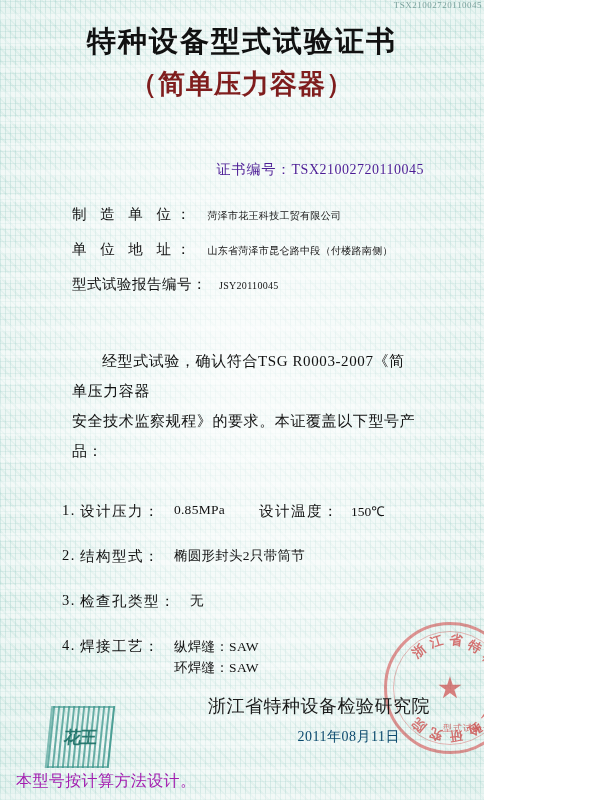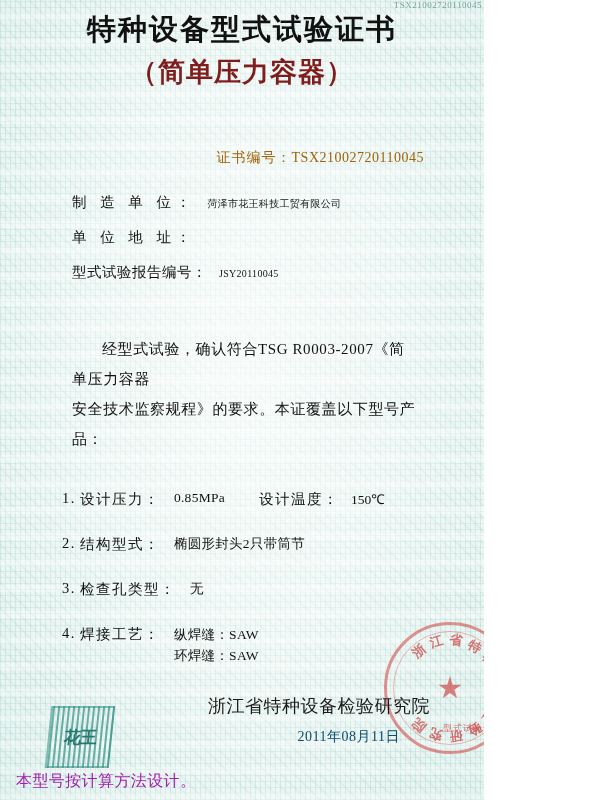--- a/index.html
+++ b/index.html
@@ -49,21 +49,21 @@
 
   .content {
     position: relative;
     z-index: 5;
     width: 100%;
     height: 100%;
   }
 
   .title-block {
     text-align: center;
-    padding-top: 10px;
+    padding-top: 22px;
   }
   .title-main {
     font-family: "DejaVu Serif", serif;
     font-size: 29px;
     font-weight: bold;
     letter-spacing: 2px;
     color: #111;
     line-height: 1.35;
   }
   .title-sub {
@@ -74,21 +74,21 @@
     color: #7f1d1d;
     line-height: 1.4;
     margin-top: 4px;
   }
 
   .cert-no {
     margin-top: 58px;
     text-align: right;
     padding-right: 60px;
     font-size: 14px;
-    color: #a16207;
+    color: #4c1d95;
     letter-spacing: 0.5px;
   }
   .cert-no .label { letter-spacing: 1px; }
   .cert-no .value {
     font-family: "Liberation Serif", serif;
     letter-spacing: 0.5px;
   }
 
   .field-list {
     margin-top: 26px;
@@ -298,20 +298,21 @@
       <span class="label">证书编号：</span><span class="value">TSX21002720110045</span>
     </div>
 
     <div class="field-list">
       <div class="field-row">
         <span class="field-label">制 造 单 位：</span>
         <span class="field-value">菏泽市花王科技工贸有限公司</span>
       </div>
       <div class="field-row">
         <span class="field-label">单 位 地 址：</span>
+        <span class="field-value">山东省菏泽市昆仑路中段（付楼路南侧）</span>
       </div>
       <div class="field-row">
         <span class="field-label tight">型式试验报告编号：</span>
         <span class="field-value">JSY20110045</span>
       </div>
     </div>
 
     <div class="body-text">
       <span class="indent"></span><span>经型式试验，确认符合TSG R0003-2007《简单压力容器</span><br>
       <span>安全技术监察规程》的要求。本证覆盖以下型号产品：</span>

